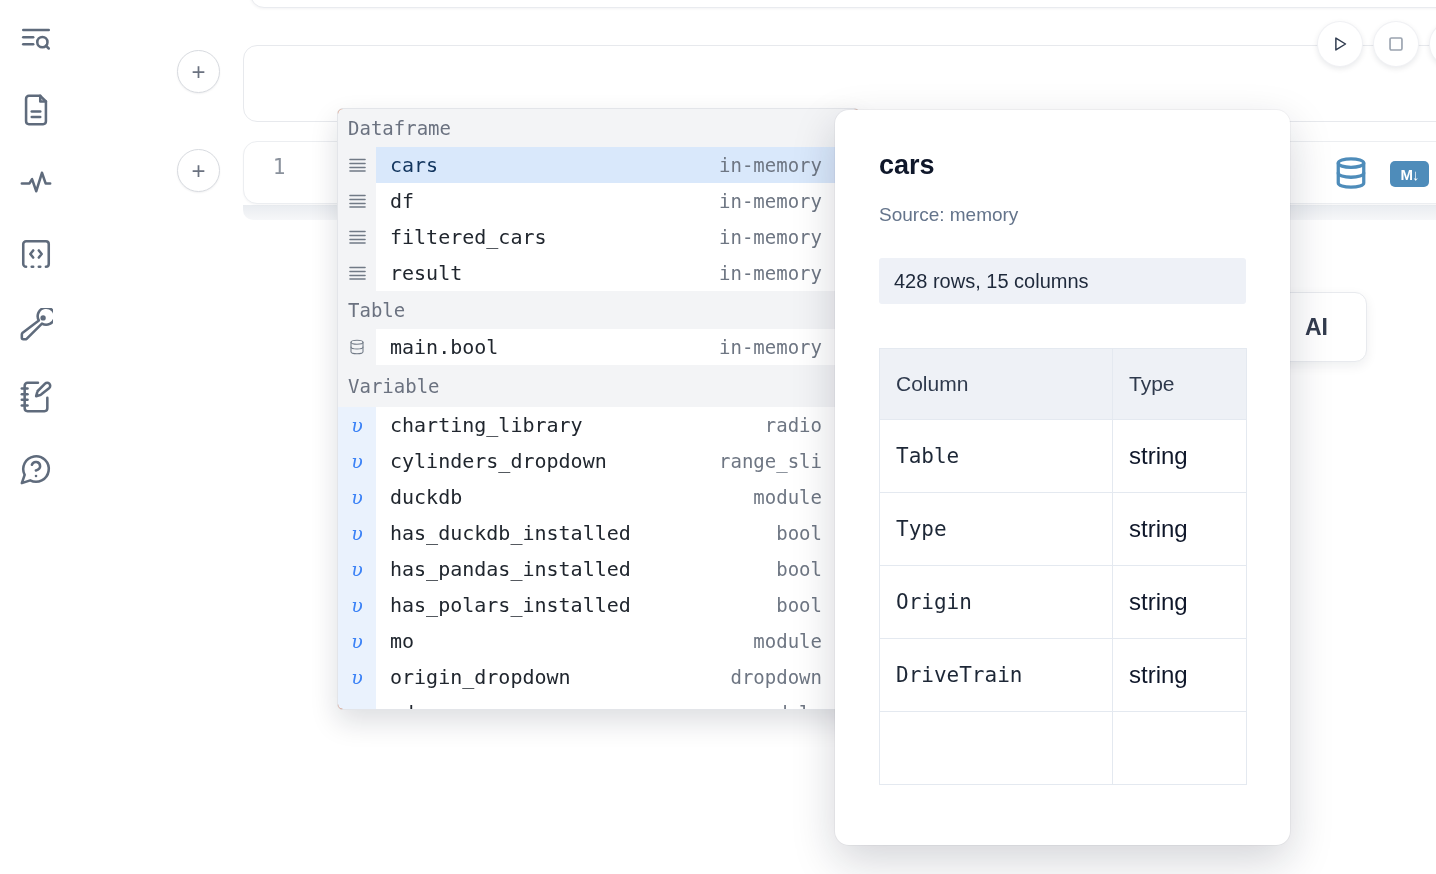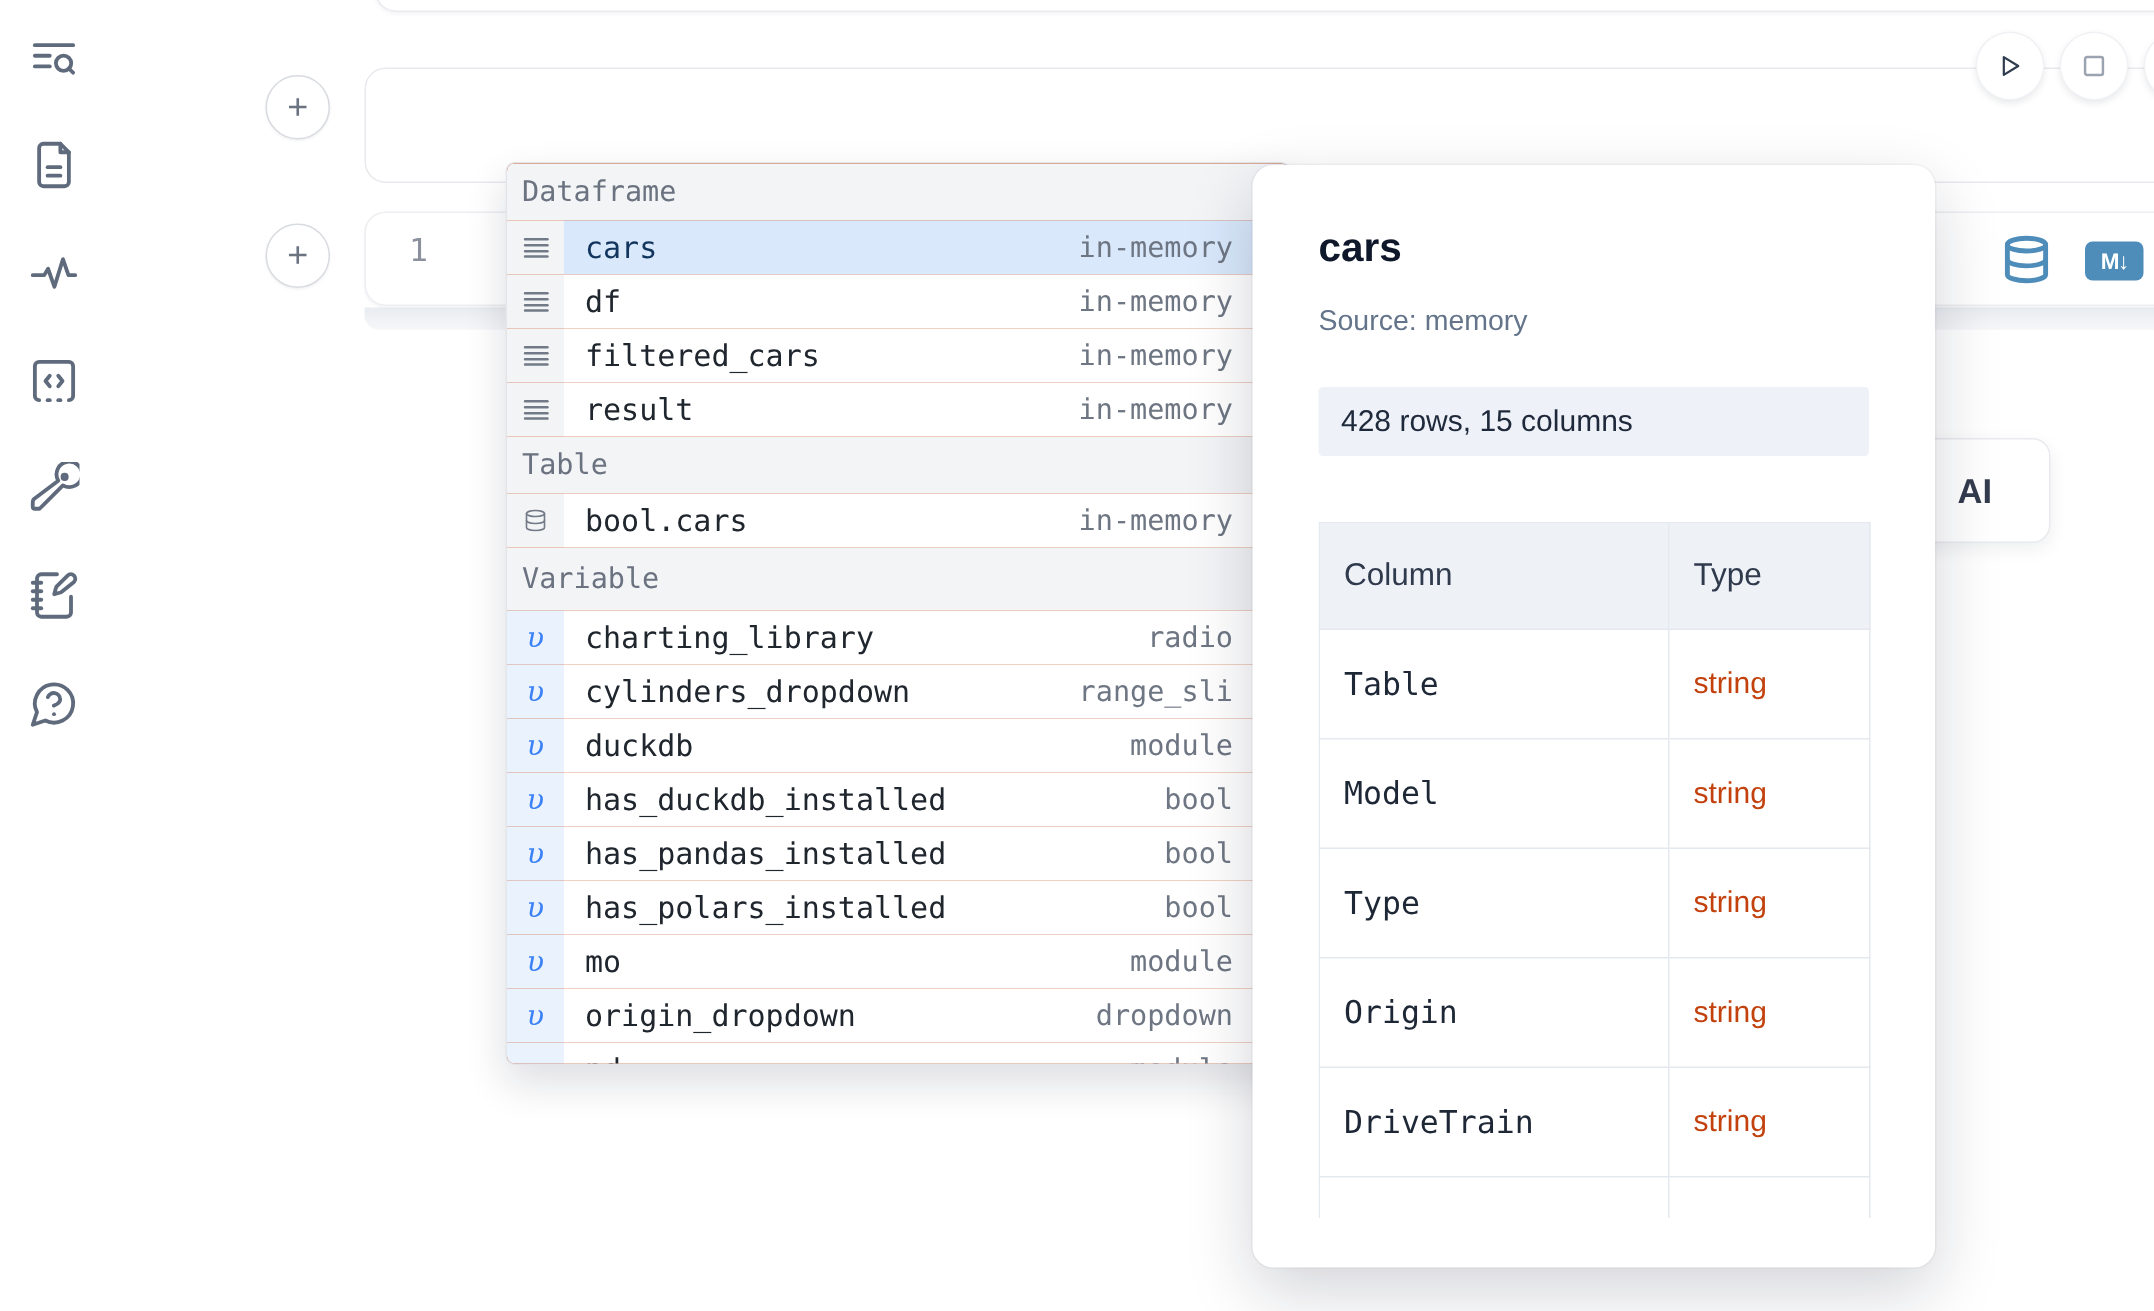--- a/index.html
+++ b/index.html
@@ -85,21 +85,21 @@
   .panel-title { position:absolute; left:44px; top:40px; font-size:27px; font-weight:bold; color:#0f172a; }
   .panel-source { position:absolute; left:44px; top:94px; font-size:19px; color:#64748b; }
   .panel-pill { position:absolute; left:44px; top:148px; width:367px; height:46px; background:#eef1f7;
     border-radius:3px; display:flex; align-items:center; padding-left:15px; font-size:20px; color:#1e293b; }
   .panel-table-wrap { position:absolute; left:44px; top:238px; width:384px; height:464px; overflow:hidden; }
   .ptable { width:367px; border-collapse:collapse; table-layout:fixed; }
   .ptable th, .ptable td { border:1px solid #e4e9f0; text-align:left; padding-left:16px; }
   .ptable th { height:71px; background:#eef1f6; font-size:21px; font-weight:normal; color:#2f3a4d; }
   .ptable td { height:73px; }
   .ptable td.c-col { font-family:"DejaVu Sans Mono",monospace; font-size:21px; color:#1d2736; }
-  .ptable td.c-type { font-size:20px; color:#c2410c; }
+  .ptable td.c-type { font-size:24px; color:#0f172a; }
 </style>
 </head>
 <body>
 
 <div id="screen">
 
   <div>
     <button class="side-btn" style="top:20px">
       <span>
         <svg width="34" height="34" viewBox="0 0 24 24">
@@ -290,21 +290,21 @@
 
     <div class="dd-row">
       <span class="dd-ico">
         <svg width="16" height="16" viewBox="0 0 24 24" stroke-width="2">
             <ellipse cx="12" cy="5" rx="9" ry="3"></ellipse>
             <path d="M3 5v14a9 3 0 0 0 18 0V5"></path>
             <path d="M3 12a9 3 0 0 0 18 0"></path>
           </svg>
         </span>
       <span class="dd-main">
-          <span class="dd-label">bool.cars</span>
+          <span class="dd-label">main.bool</span>
           <span class="dd-detail">in-memory</span>
         </span>
     </div>
 
     <div class="dd-header tall">Variable</div>
 
     <div class="dd-row var">
       <span class="dd-ico">
           <span class="var-glyph">υ</span>
         </span>
@@ -401,24 +401,20 @@
         <tbody>
             <tr>
           <th>Column</th>
           <th>Type</th>
         </tr>
         <tr>
           <td class="c-col">Table</td>
           <td class="c-type">string</td>
         </tr>
         <tr>
-          <td class="c-col">Model</td>
-          <td class="c-type">string</td>
-        </tr>
-        <tr>
           <td class="c-col">Type</td>
           <td class="c-type">string</td>
         </tr>
         <tr>
           <td class="c-col">Origin</td>
           <td class="c-type">string</td>
         </tr>
         <tr>
           <td class="c-col">DriveTrain</td>
           <td class="c-type">string</td>

